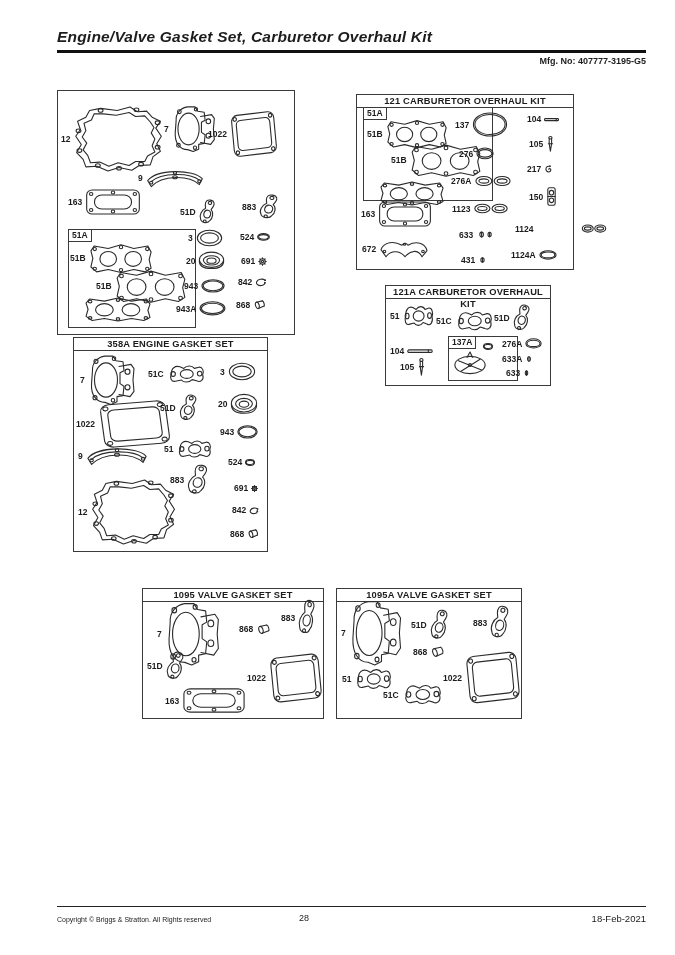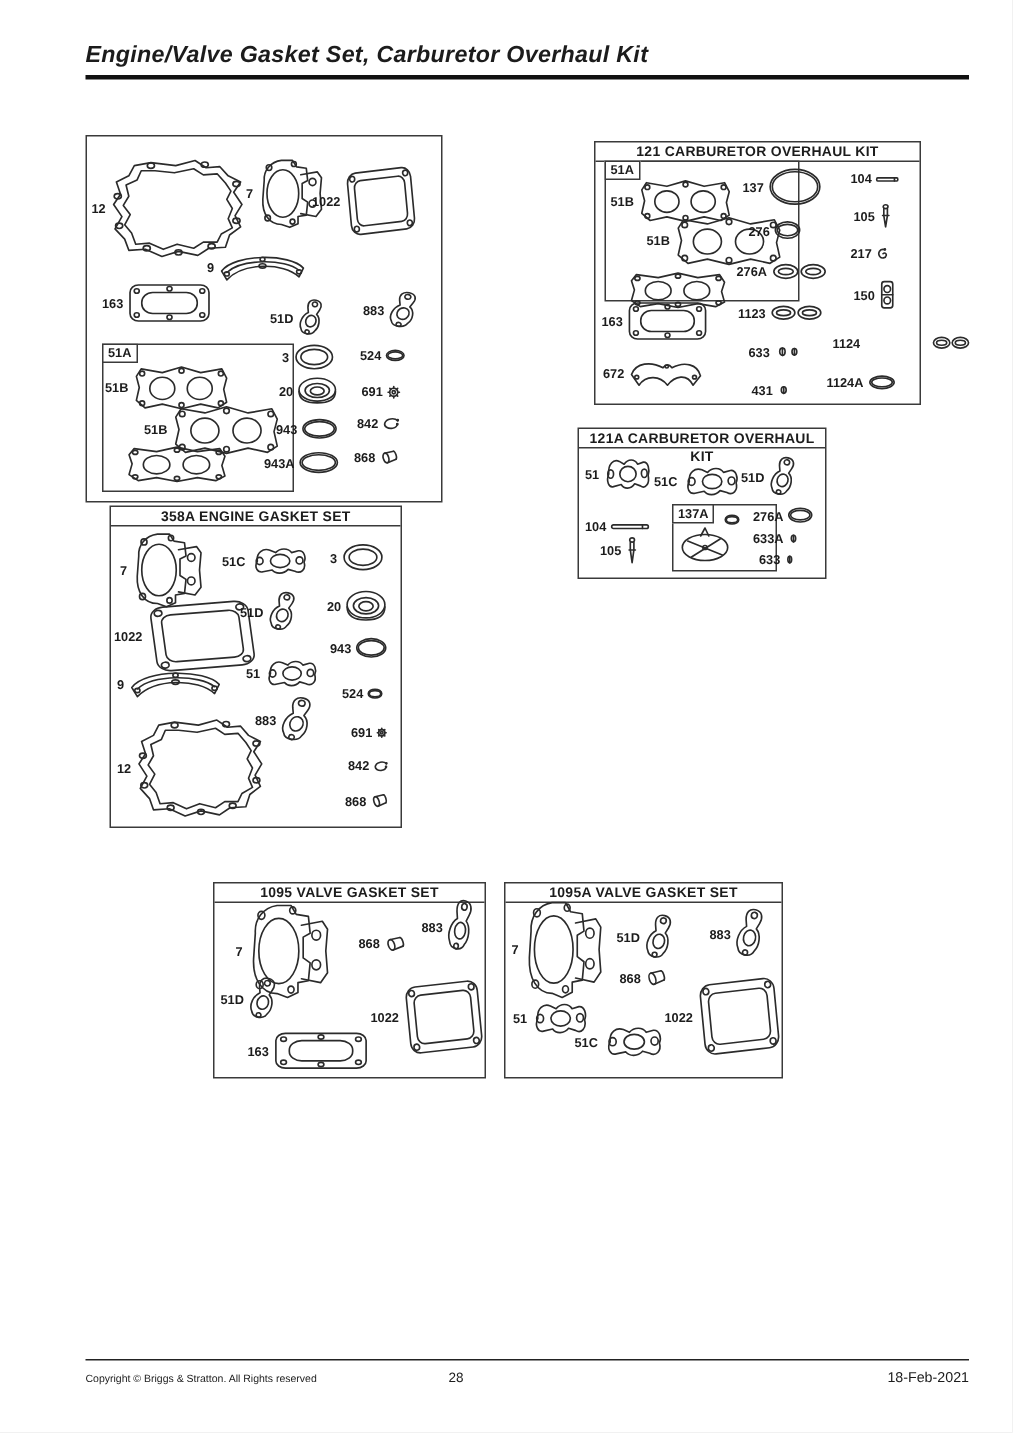--- a/index.html
+++ b/index.html
@@ -29,20 +29,21 @@
   .copy{position:absolute;left:57px;top:916px;font-size:7px;color:#222;}
   .pageno{position:absolute;left:0;top:913px;width:608px;text-align:center;font-size:9px;}
   .date{position:absolute;left:57px;top:913px;width:589px;text-align:right;font-size:9.5px;}
 </style>
 </head>
 <body>
 
 <div class="page">
   <div class="title">Engine/Valve Gasket Set, Carburetor Overhaul Kit</div>
   <div class="title-rule"></div>
+  <div class="mfg">Mfg. No: 407777-3195-G5</div>
 
   <div id="kits">
       <section class="kit" style="left: 57px; top: 90px; width: 236px; height: 243px;">
         <div class="subbox" style="left: 10px; top: 138px; width: 106px; height: 97px;">
           <span class="tag">51A</span>
         </div>
         <div class="part" style="left: 3px; top: 14px;">
           <span class="lbl">12</span>
           <span class="icn"><svg width="92" height="68" viewBox="0 0 100 100" preserveAspectRatio="none">
               <path d="M30,5 48,8 62,3 70,10 80,9 86,18 95,24 90,34 96,46 91,57 95,68 87,76 84,88 72,89 64,96 50,92 38,97 26,90 14,91 11,80 4,70 9,58 3,46 8,36 5,24 14,18 18,8 Z"></path>
@@ -229,21 +230,21 @@
           <span class="lbl">868</span>
           <span class="icn"><svg width="14" height="11" viewBox="0 0 100 80" preserveAspectRatio="none">
               <g transform="rotate(-18 50 40)">
                 <ellipse cx="30" cy="40" rx="13" ry="24"></ellipse>
                 <path d="M30,16 74,20 M30,64 74,60"></path>
                 <path d="M74,20 C82,24 82,56 74,60"></path>
               </g>
             </svg></span>
         </div>
       </section>
-      <section class="kit" style="left: 356px; top: 94px; width: 216px; height: 174px; margin-left: 40px;">
+      <section class="kit" style="left: 356px; top: 94px; width: 216px; height: 174px;">
         <div class="kit-title">121 CARBURETOR OVERHAUL KIT</div>
         <div class="subbox" style="left: 6px; top: 12px; width: 108px; height: 92px;">
           <span class="tag">51A</span>
         </div>
         <div class="part" style="left: 10px; top: 22px;">
           <span class="lbl">51B</span>
           <span class="icn"><svg width="62" height="33" viewBox="0 0 100 55" preserveAspectRatio="none">
               <path d="M8,8 30,12 50,6 70,12 92,8 97,18 94,30 97,44 88,50 70,46 50,51 30,46 12,50 3,42 6,28 3,16 Z"></path>
               <ellipse cx="30" cy="29" rx="13" ry="12"></ellipse>
               <ellipse cx="69" cy="29" rx="13" ry="12"></ellipse>

